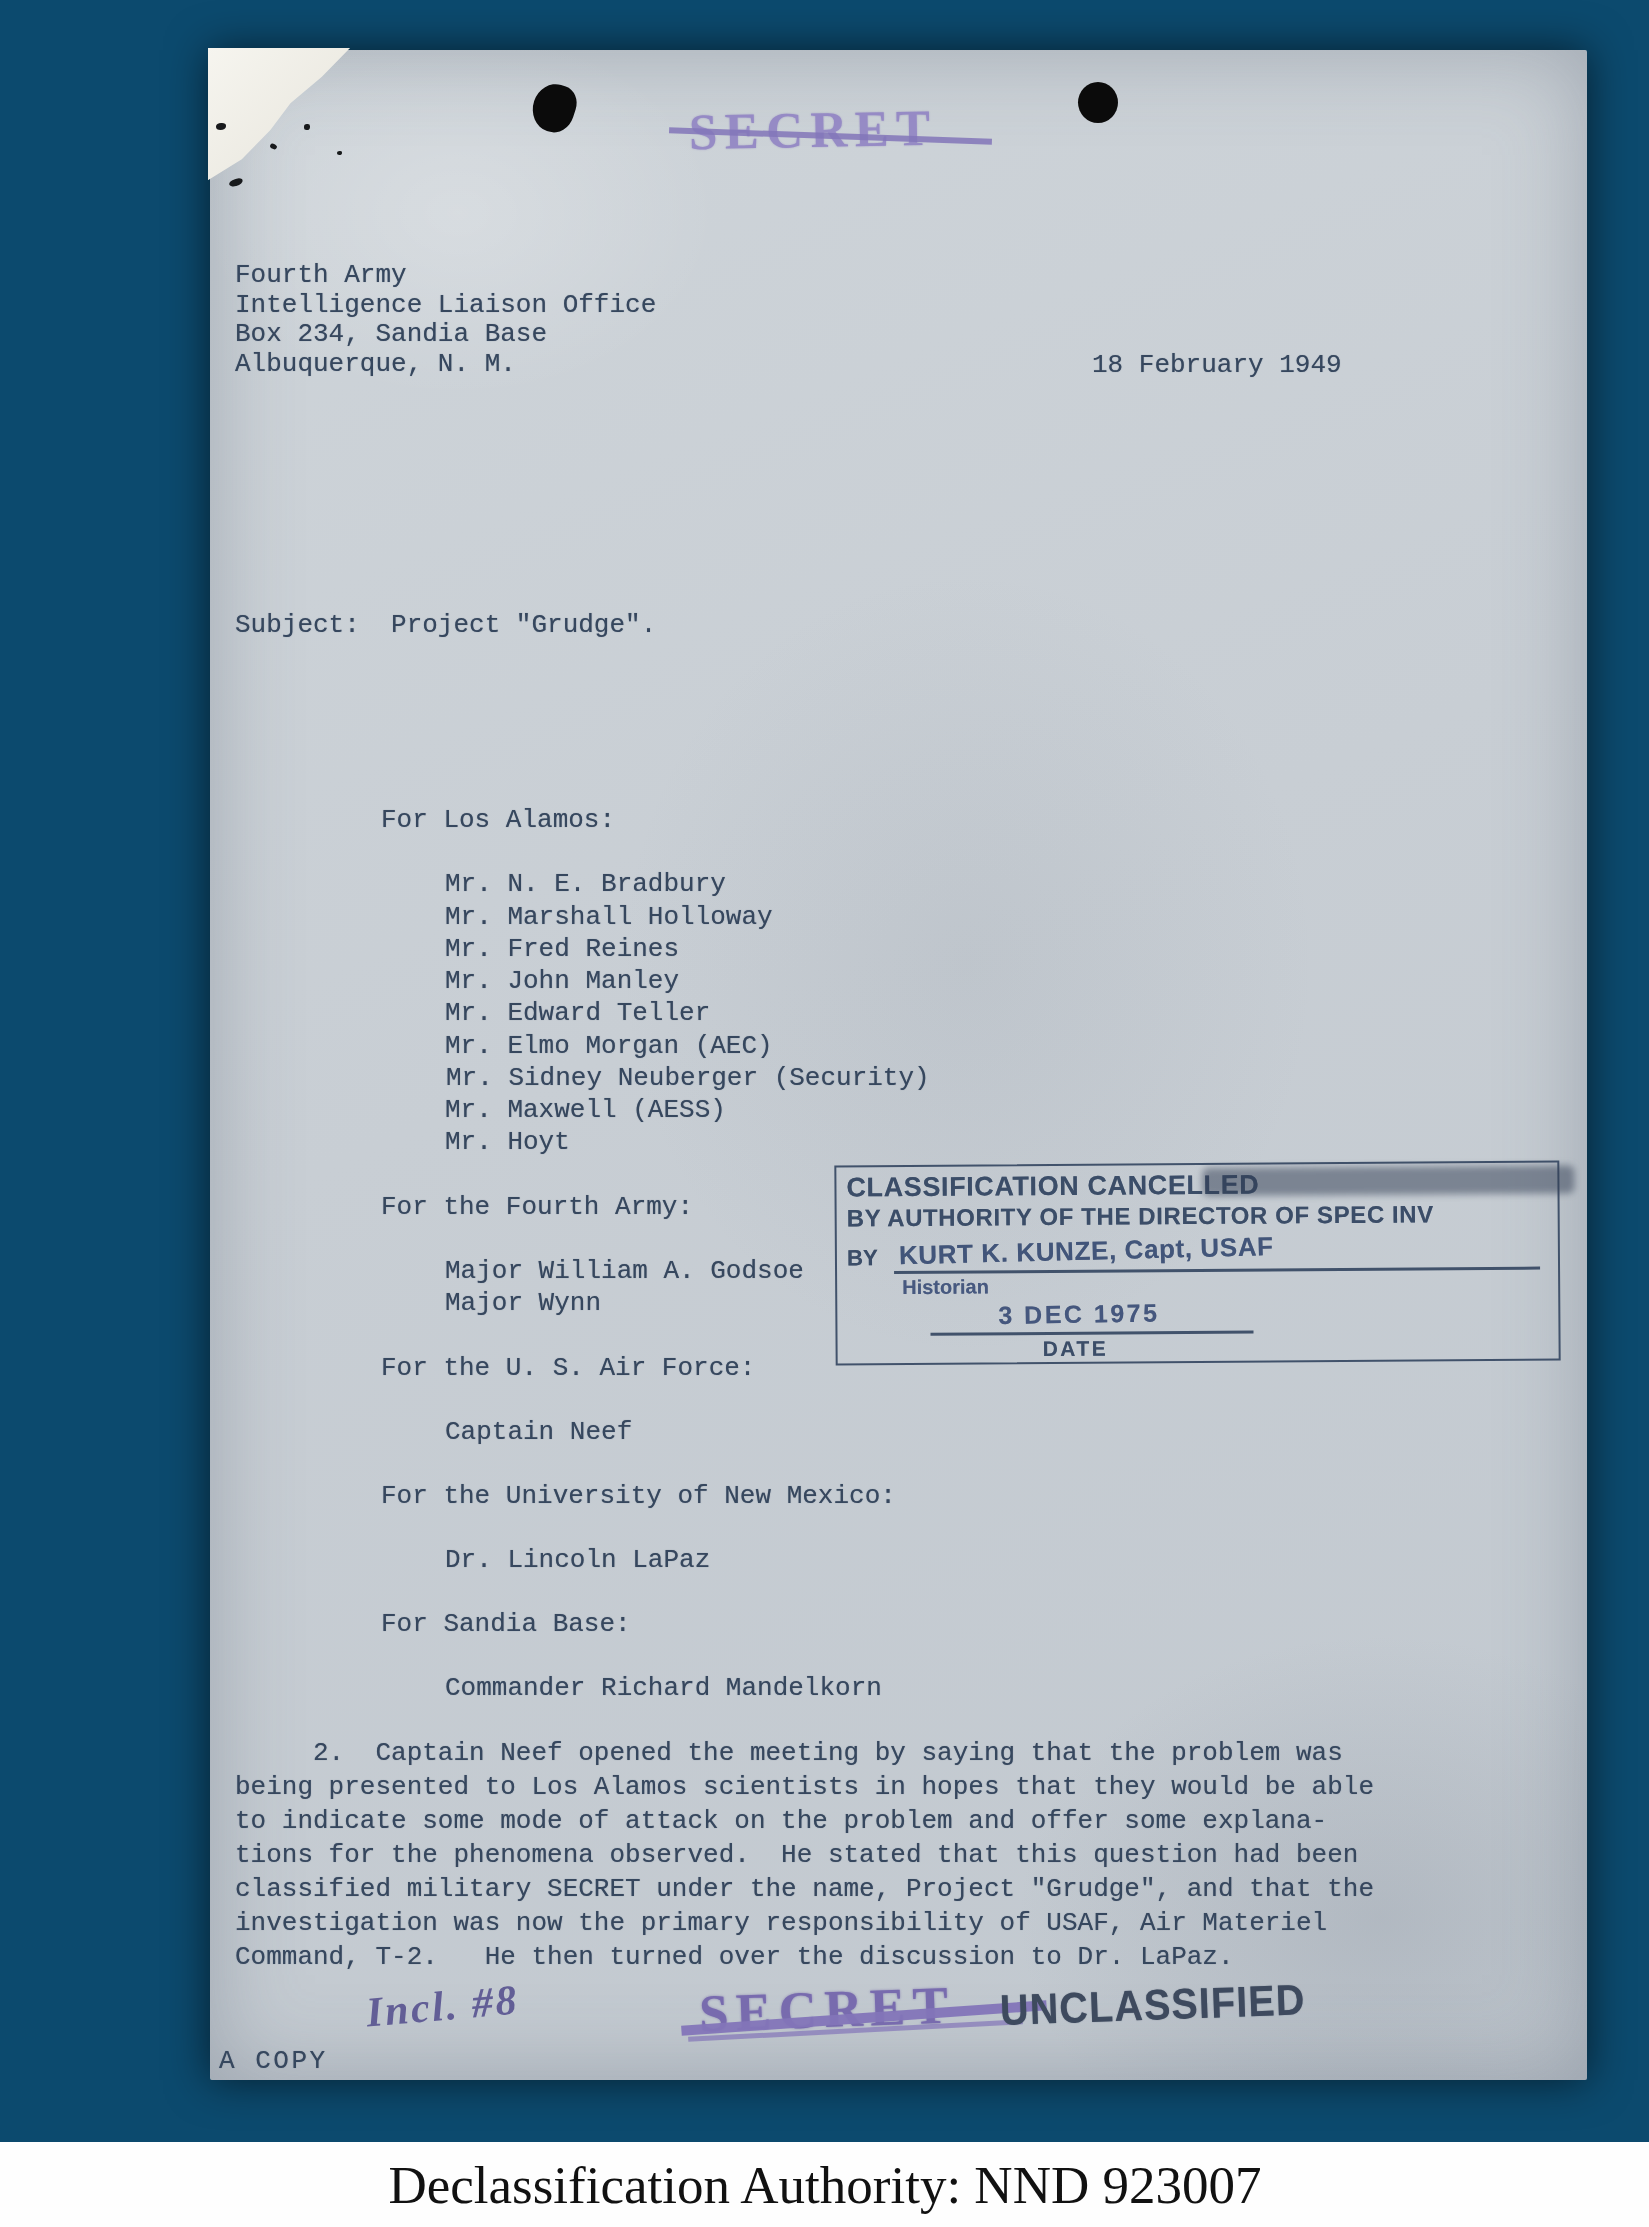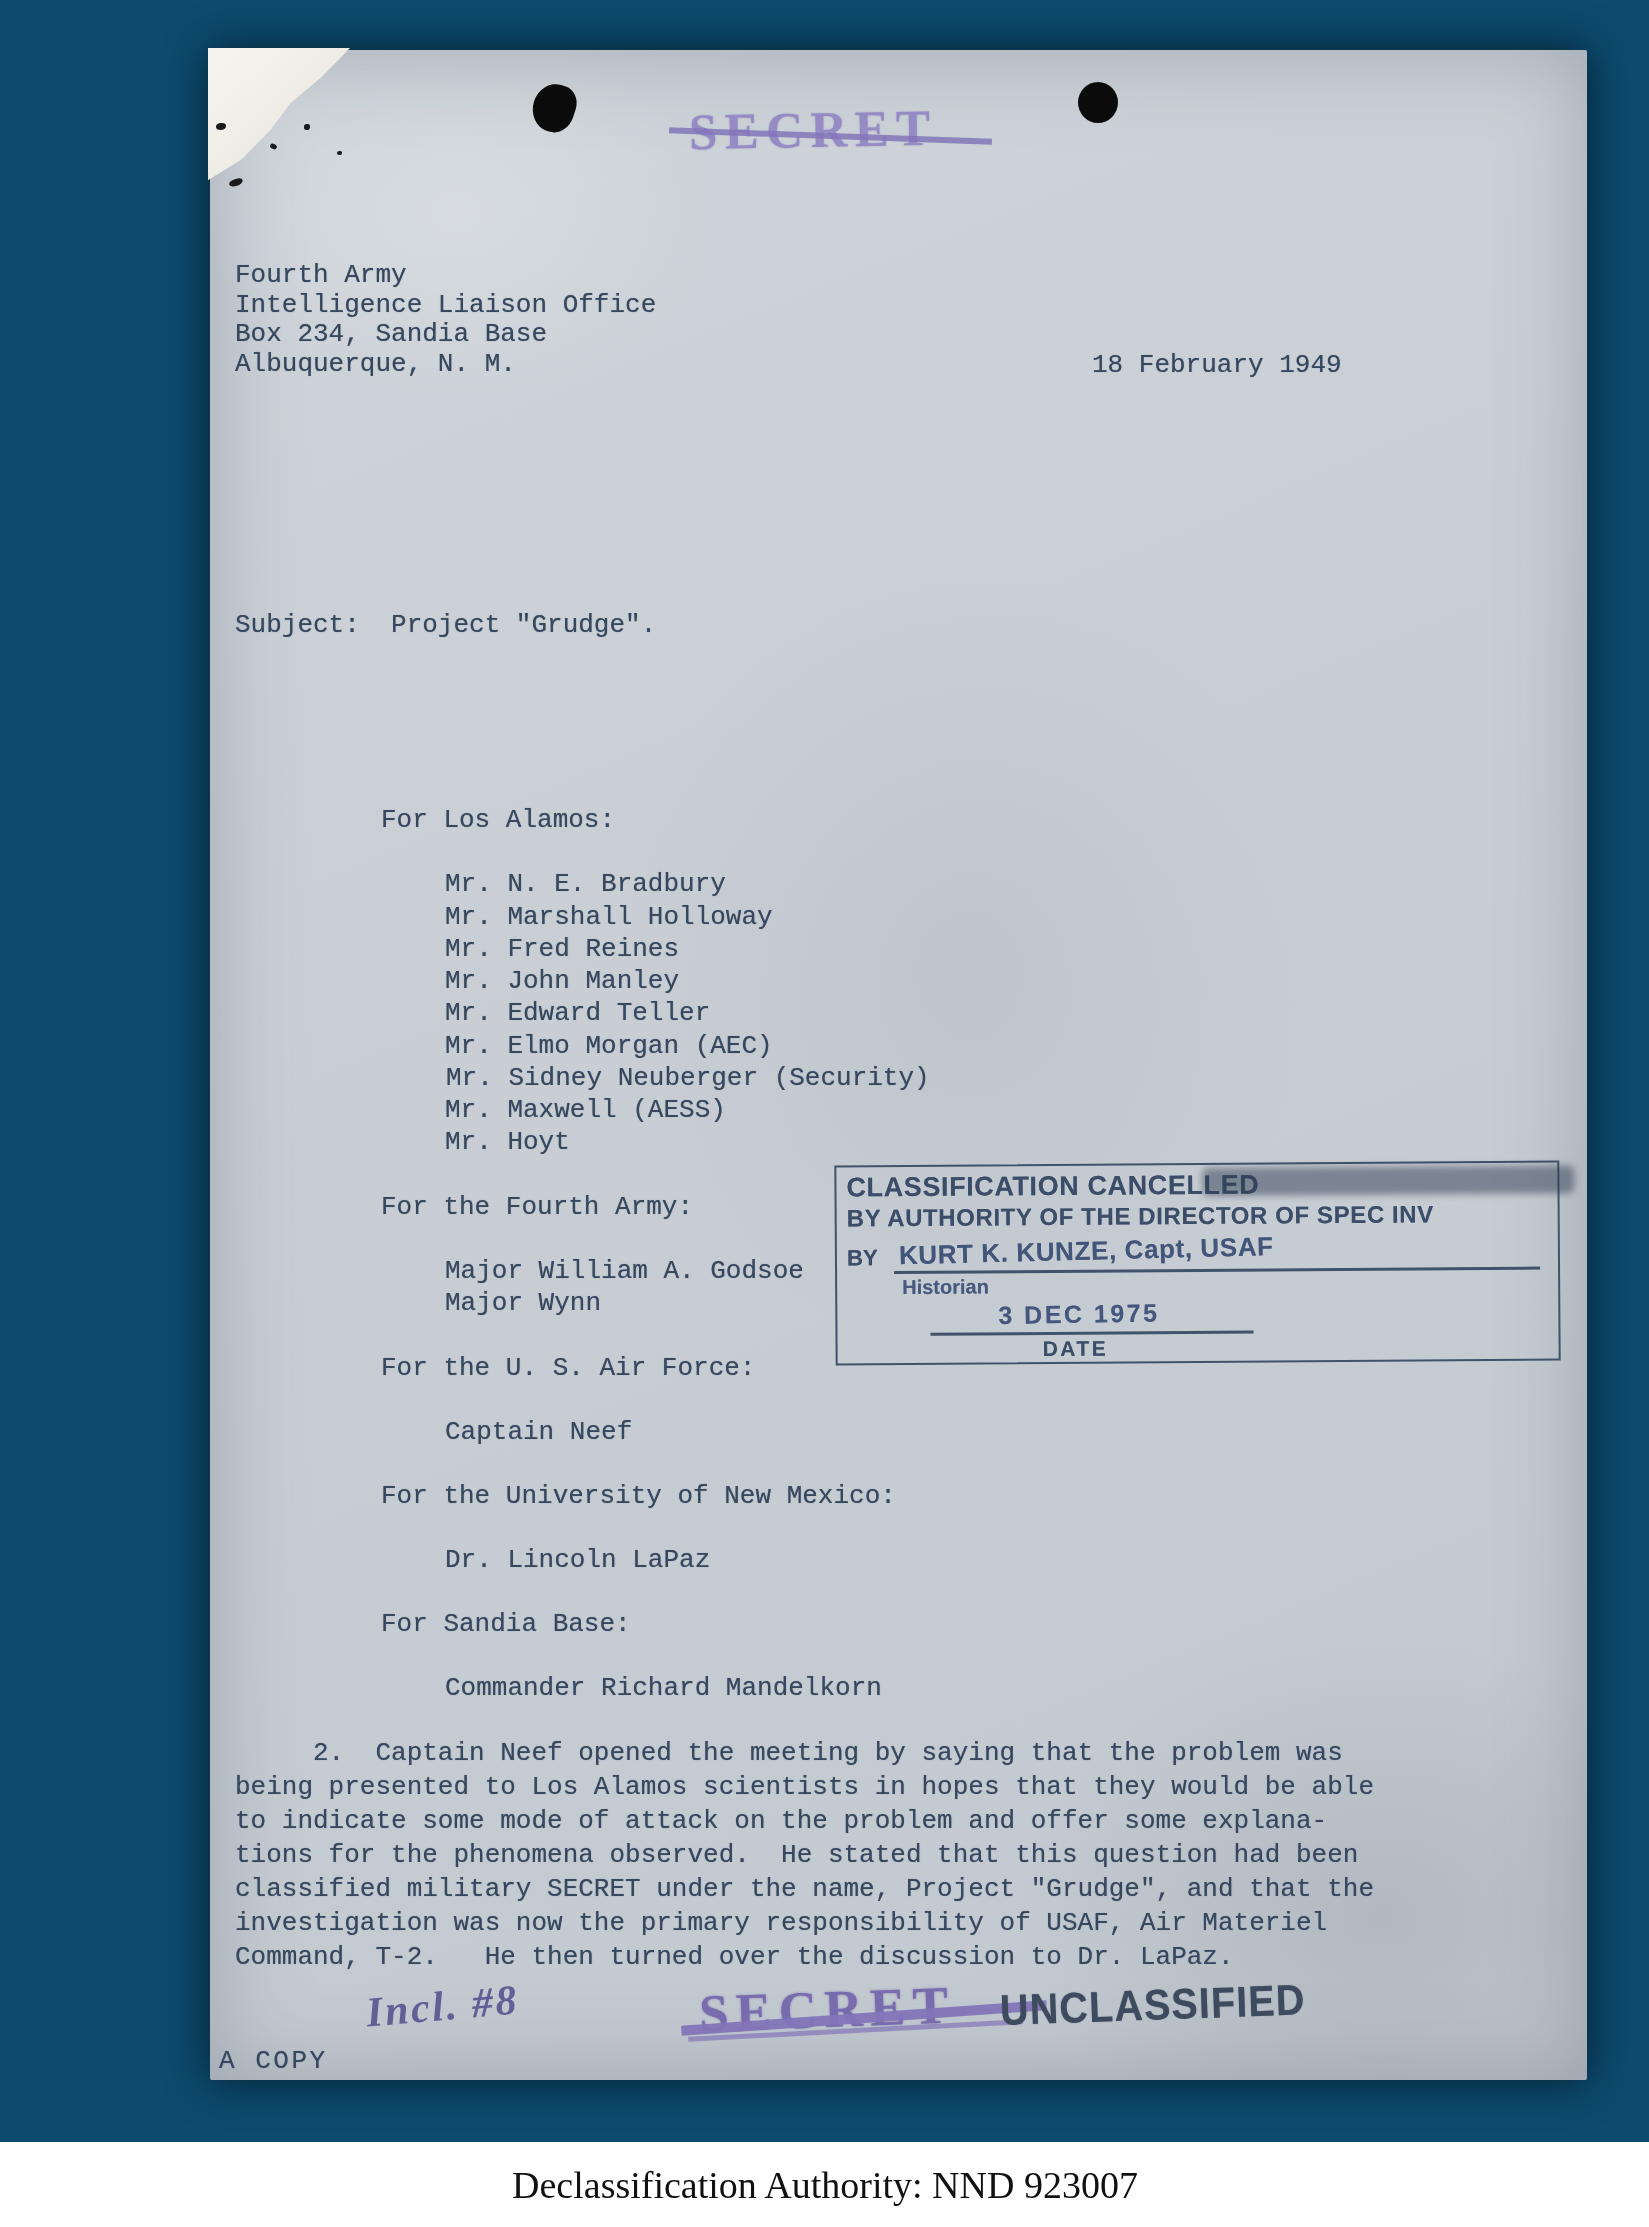--- a/index.html
+++ b/index.html
@@ -84,21 +84,21 @@
     font-family:"Liberation Sans","DejaVu Sans",sans-serif; font-weight:700; font-size:43px;
     color:#3e4a5e; letter-spacing:1.2px; transform:rotate(-2deg) scaleX(.92); transform-origin:left center;
     text-shadow:0 0 1.2px rgba(62,74,94,.55);
   }
 
   .bottom-bar {
     position:absolute; left:0; top:2142px; width:1650px; height:86px; background:#fefefe;
     display:flex; align-items:center; justify-content:center;
   }
   .bottom-bar span {
-    font-family:"Liberation Serif","DejaVu Serif",serif; font-size:38px; color:#111;
+    font-family:"Liberation Serif","DejaVu Serif",serif; font-size:53px; color:#111;
   }
 </style>
 </head>
 <body>
 
 <div class="stage">
   <div class="paper">
 
     <div class="torn-corner"></div>
     <div class="hole hole-1"></div>

